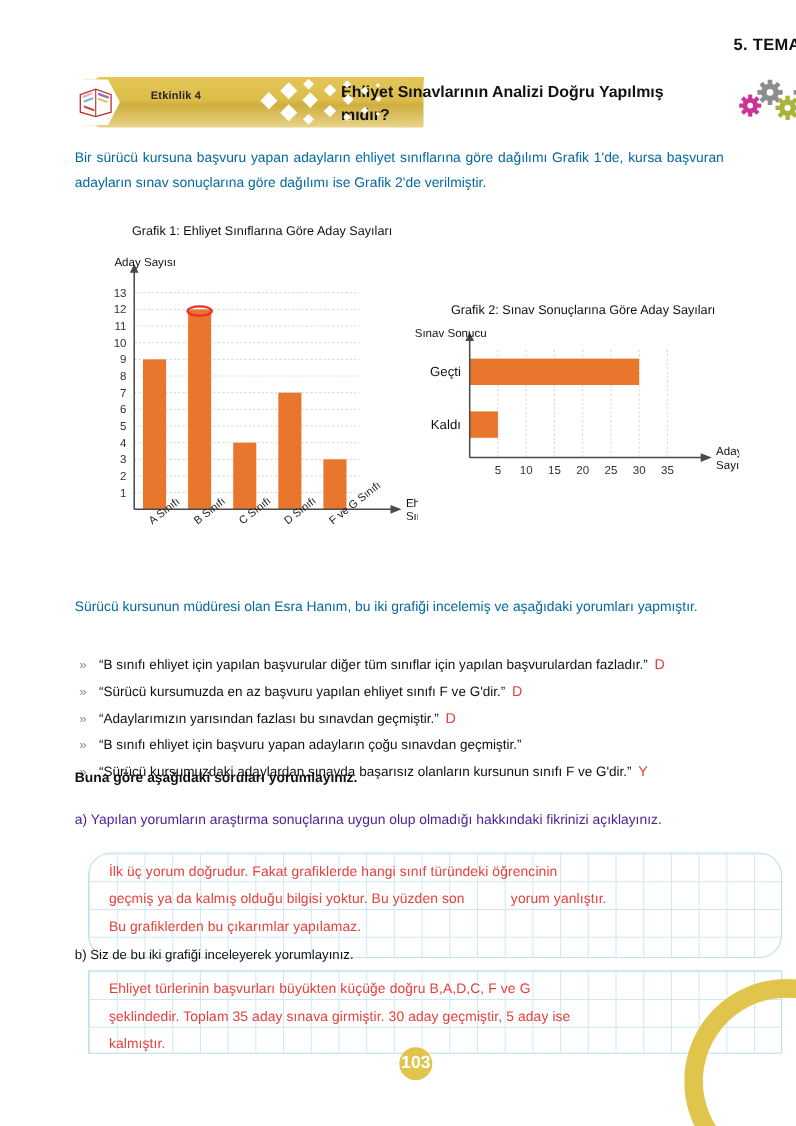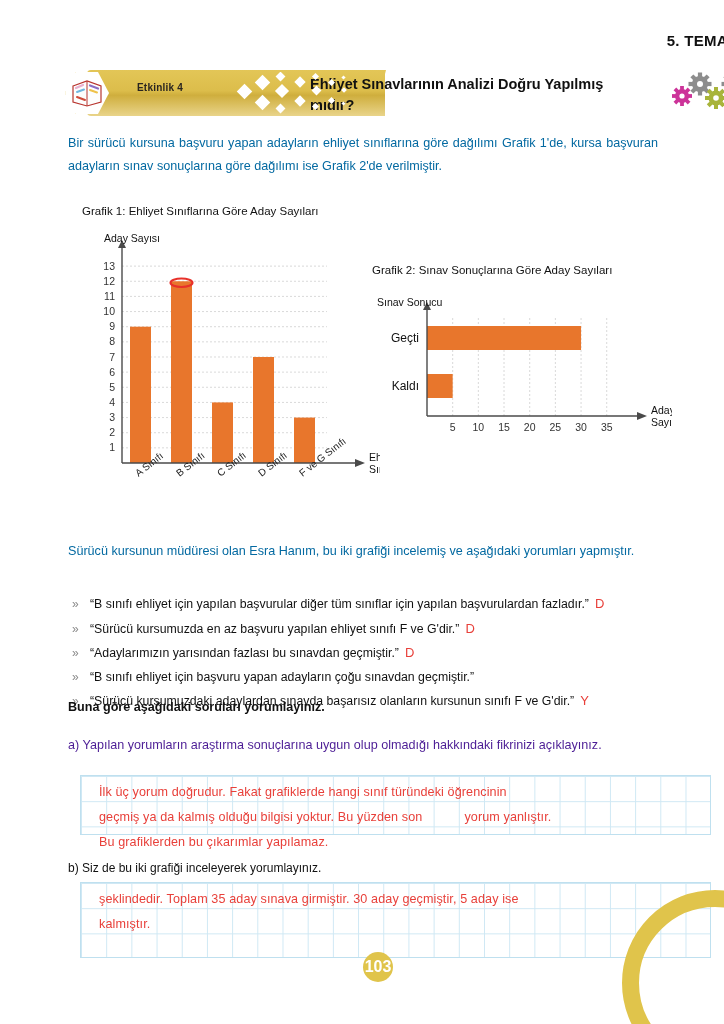--- a/index.html
+++ b/index.html
@@ -123,23 +123,24 @@
     left: 68px;
     top: 540px;
     width: 590px;
   }
 
   
   .chart-caption {
     position: absolute;
     font-size: 11.5px;
     color: #111;
+    margin-left: 38px;
   }
   #chart1-caption { left: 82px; top: 205px; }
-  #chart2-caption { left: 372px; top: 264px; }
+  #chart2-caption { left: 372px; top: 276px; }
 
   #chart1 { position: absolute; left: 80px; top: 230px; width: 300px; height: 300px; }
   #chart2 { position: absolute; left: 372px; top: 298px; width: 300px; height: 155px; }
 
   .axis-name {
     font-size: 10.5px;
     fill: #111;
     font-family: "Liberation Sans", sans-serif;
   }
   .tick-text {
@@ -221,21 +222,21 @@
     position: absolute;
     box-sizing: border-box;
     border: 1px solid #bfe0ef;
     background-color: #ffffff;
     background-image:
       linear-gradient(to right, #cfe8f4 1px, transparent 1px),
       linear-gradient(to bottom, #cfe8f4 1px, transparent 1px);
     background-size: 25.2px 25.2px;
     background-position: 0 0;
   }
-  #answer-a { left: 80px; top: 775px; width: 631px; height: 60px; }
+  #answer-a { left: 80px; top: 775px; width: 631px; height: 96px; border-radius: 21px; }
   #answer-b { left: 80px; top: 882px; width: 631px; height: 76px; }
 
   .hand-text {
     position: absolute;
     left: 18px;
     top: 4px;
     width: 600px;
     font-size: 12.6px;
     line-height: 25.2px;
     color: #e8403a;
@@ -553,20 +554,21 @@
       <div>İlk üç yorum doğrudur. Fakat grafiklerde hangi sınıf türündeki öğrencinin</div>
       <div><span>geçmiş ya da kalmış olduğu bilgisi yoktur. Bu yüzden son</span><span class="gap"></span><span>yorum yanlıştır.</span></div>
       <div>Bu grafiklerden bu çıkarımlar yapılamaz.</div>
     </div>
   </div>
 
   <div id="question-b">b) Siz de bu iki grafiği inceleyerek yorumlayınız.</div>
 
   <div class="answer-box" id="answer-b">
     <div class="hand-text">
+      <div>Ehliyet türlerinin başvurları büyükten küçüğe doğru B,A,D,C, F ve G</div>
       <div>şeklindedir. Toplam 35 aday sınava girmiştir. 30 aday geçmiştir, 5 aday ise</div>
       <div>kalmıştır.</div>
     </div>
   </div>
 
   <div id="corner-arc"></div>
   <div id="left-edge-bar"></div>
   <div id="page-number">103</div>
 
 </div>

